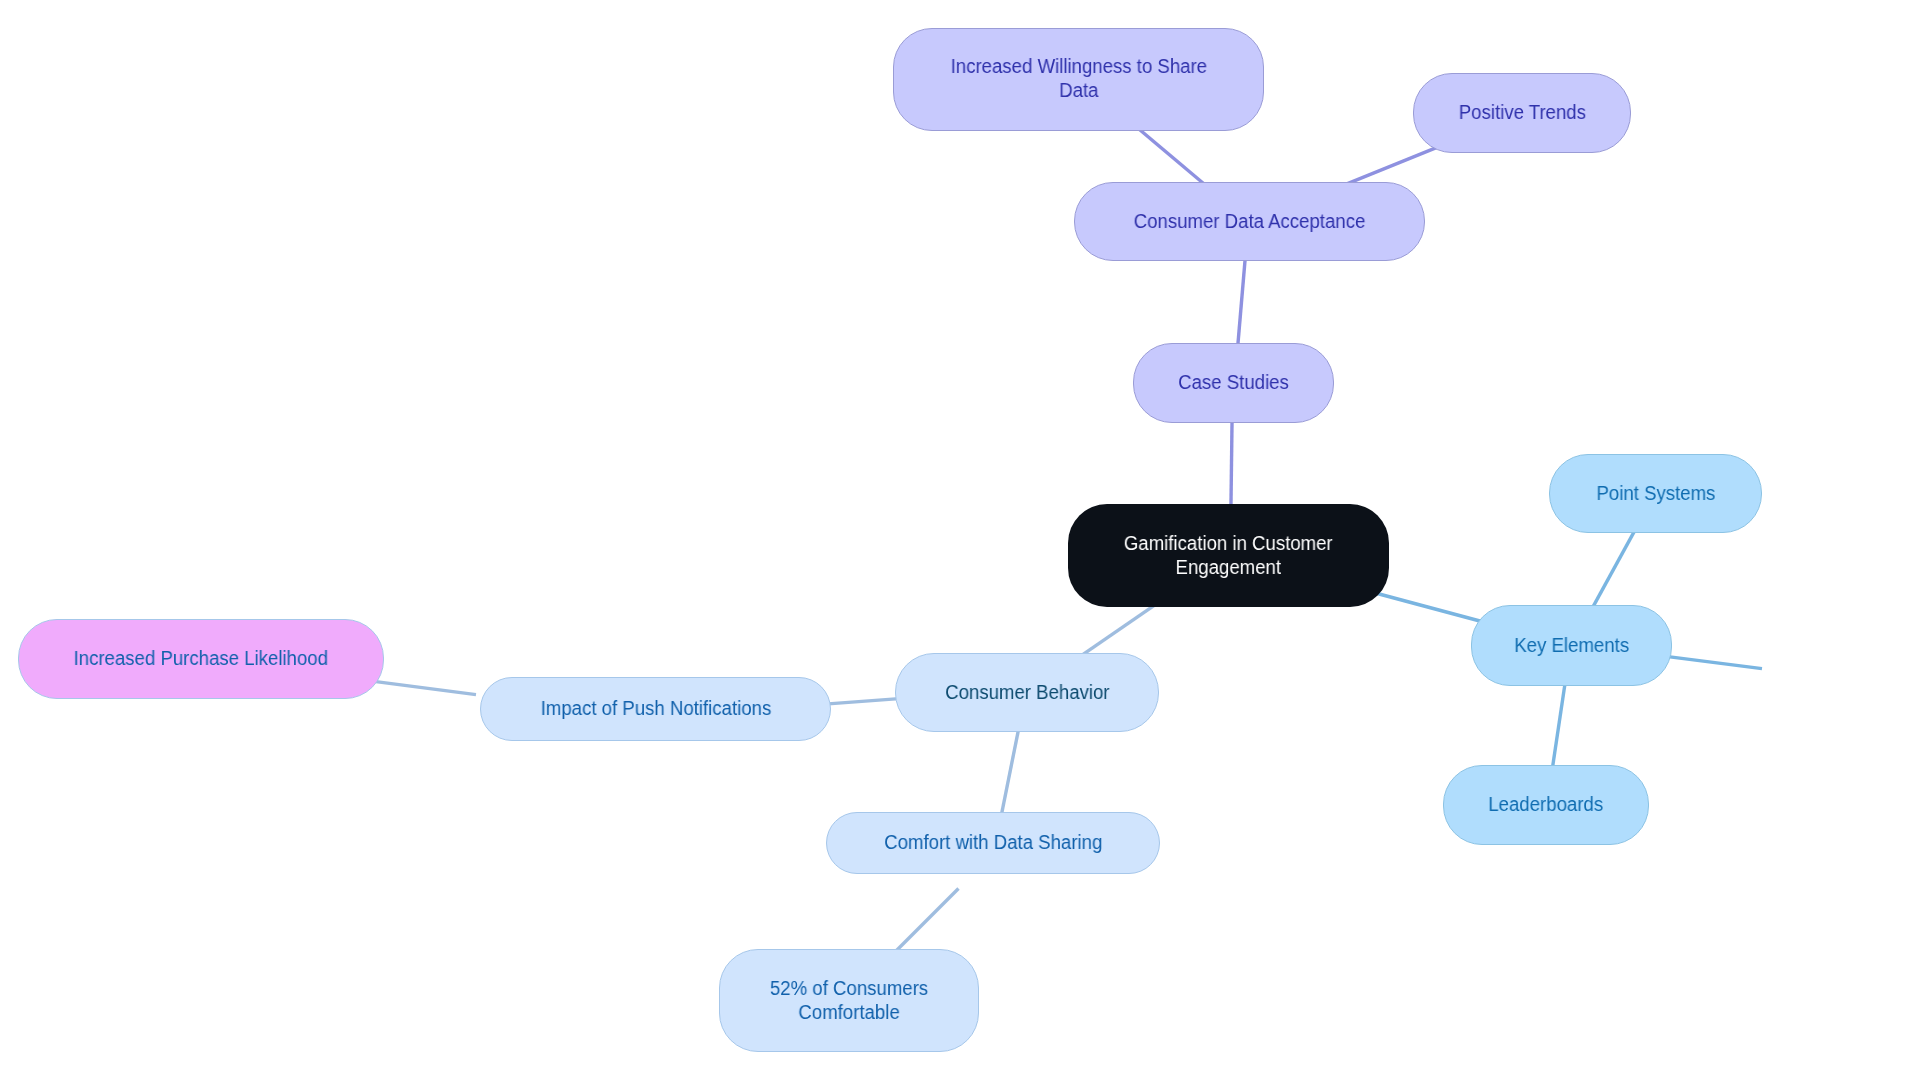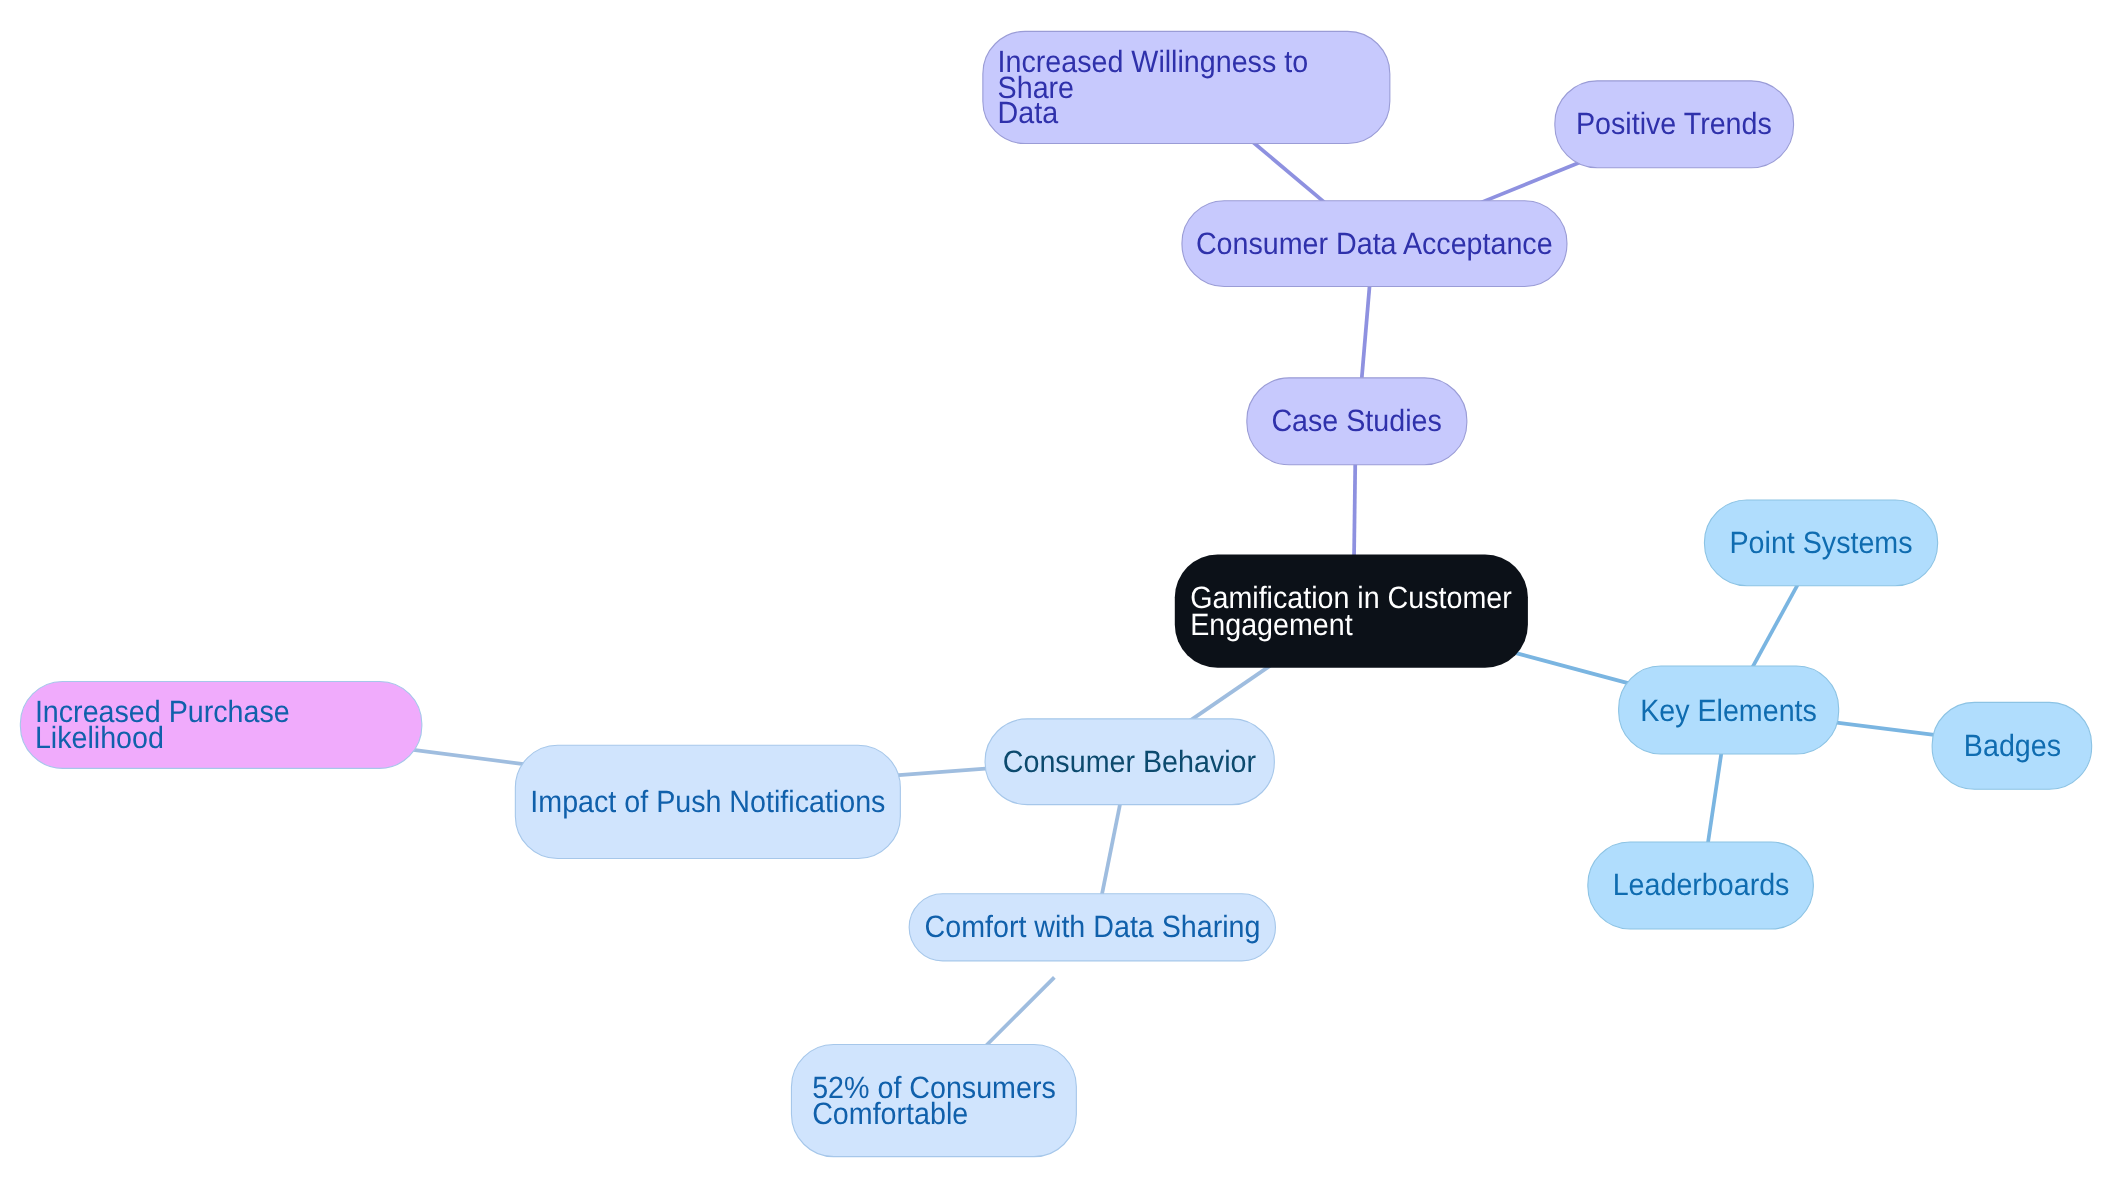--- a/index.html
+++ b/index.html
@@ -1,21 +1,21 @@
 <!DOCTYPE html>
 <html><head>
 <meta charset="utf-8">
 <title>Gamification in Customer Engagement - Mind Map</title>
 <style>
   html,body{margin:0;padding:0;background:#ffffff;}
   #canvas{position:relative;width:1920px;height:1083px;background:#ffffff;overflow:hidden;
           font-family:"Liberation Sans", sans-serif;-webkit-font-smoothing:antialiased;}
   #edge-layer{position:absolute;left:0;top:0;width:1920px;height:1083px;pointer-events:none;}
   .node{position:absolute;box-sizing:border-box;display:flex;align-items:center;justify-content:center;
-        border-radius:39px;text-align:left;font-size:28px;border-style:solid;border-width:1.2px;}
+        border-radius:39px;text-align:center;font-size:20px;border-style:solid;border-width:1.2px;}
   .node-label{display:block;line-height:23.5px;will-change:transform;transform:scaleX(0.93);margin-top:-0.5px;}
   .s-root{border-width:0;}
 </style>
 </head>
 <body>
 
 <div id="canvas">
   <svg id="edge-layer" viewBox="0 0 1920 1083">
       <line x1="1136.2" y1="126.8" x2="1206.8" y2="186.2" stroke="#8e91e0" stroke-width="3.4" stroke-linecap="butt"></line>
       <line x1="1437.6" y1="147.1" x2="1344.4" y2="184.9" stroke="#8e91e0" stroke-width="3.4" stroke-linecap="butt"></line>
@@ -45,30 +45,27 @@
     </div>
     <div class="node s-purple" style="left: 1133px; top: 343px; width: 201px; height: 80px; background: rgb(199, 201, 253); color: rgb(47, 49, 171); border-color: rgb(154, 156, 214);">
       <span class="node-label"><span class="node-label-line">Case Studies</span></span>
     </div>
     <div class="node s-blue-medium" style="left: 1549px; top: 454px; width: 213px; height: 79px; background: rgb(176, 221, 253); color: rgb(15, 108, 176); border-color: rgb(140, 195, 228);">
       <span class="node-label"><span class="node-label-line">Point Systems</span></span>
     </div>
     <div class="node s-blue-medium" style="left: 1471px; top: 605px; width: 201px; height: 81px; background: rgb(176, 221, 253); color: rgb(15, 108, 176); border-color: rgb(140, 195, 228);">
       <span class="node-label"><span class="node-label-line">Key Elements</span></span>
     </div>
-    <div class="node s-blue-medium" style="left: 1756px; top: 638px; width: 146px; height: 80px; background: rgb(176, 221, 253); color: rgb(15, 108, 176); border-color: rgb(140, 195, 228);">
-      <span class="node-label"><span class="node-label-line">Badges</span></span>
-    </div>
     <div class="node s-blue-medium" style="left: 1443px; top: 765px; width: 206px; height: 80px; background: rgb(176, 221, 253); color: rgb(15, 108, 176); border-color: rgb(140, 195, 228);">
       <span class="node-label"><span class="node-label-line">Leaderboards</span></span>
     </div>
     <div class="node s-blue-light" style="left: 895px; top: 653px; width: 264px; height: 79px; background: rgb(208, 228, 253); color: #0c4a6e; border-color: rgb(166, 199, 234);">
       <span class="node-label"><span class="node-label-line">Consumer Behavior</span></span>
     </div>
-    <div class="node s-blue-light" style="left: 468px; top: 677.2px; width: 351px; height: 104px; background: rgb(208, 228, 253); color: rgb(16, 96, 171); border-color: rgb(166, 199, 234);">
+    <div class="node s-blue-light" style="left: 480px; top: 677.2px; width: 351px; height: 64px; background: rgb(208, 228, 253); color: rgb(16, 96, 171); border-color: rgb(166, 199, 234);">
       <span class="node-label"><span class="node-label-line">Impact of Push Notifications</span></span>
     </div>
     <div class="node s-blue-light" style="left: 18px; top: 619px; width: 366px; height: 80px; background: #f0abfc; color: rgb(16, 96, 171); border-color: rgb(166, 199, 234);">
       <span class="node-label"><span class="node-label-line">Increased Purchase Likelihood</span></span>
     </div>
     <div class="node s-blue-light" style="left: 826px; top: 812px; width: 334px; height: 62px; background: rgb(208, 228, 253); color: rgb(16, 96, 171); border-color: rgb(166, 199, 234);">
       <span class="node-label"><span class="node-label-line">Comfort with Data Sharing</span></span>
     </div>
     <div class="node s-blue-light" style="left: 719px; top: 949px; width: 260px; height: 103px; background: rgb(208, 228, 253); color: rgb(16, 96, 171); border-color: rgb(166, 199, 234);">
       <span class="node-label"><span class="node-label-line">52% of Consumers</span><br><span class="node-label-line">Comfortable</span></span>

